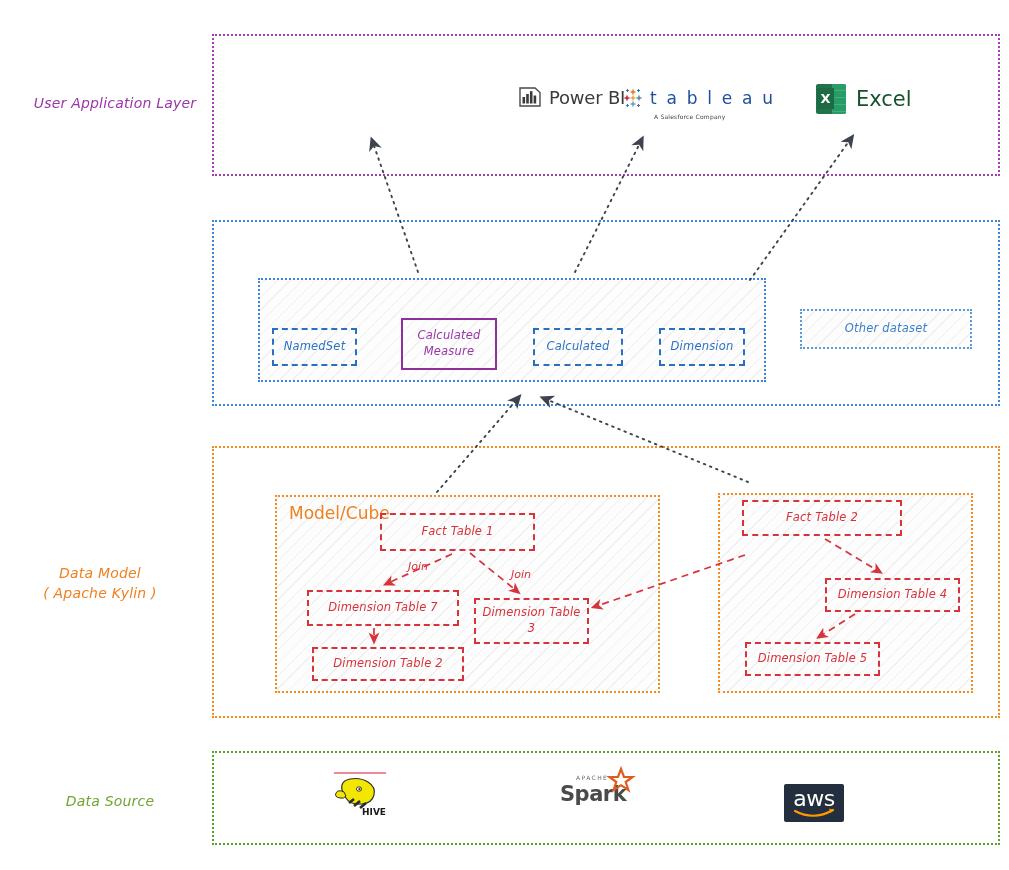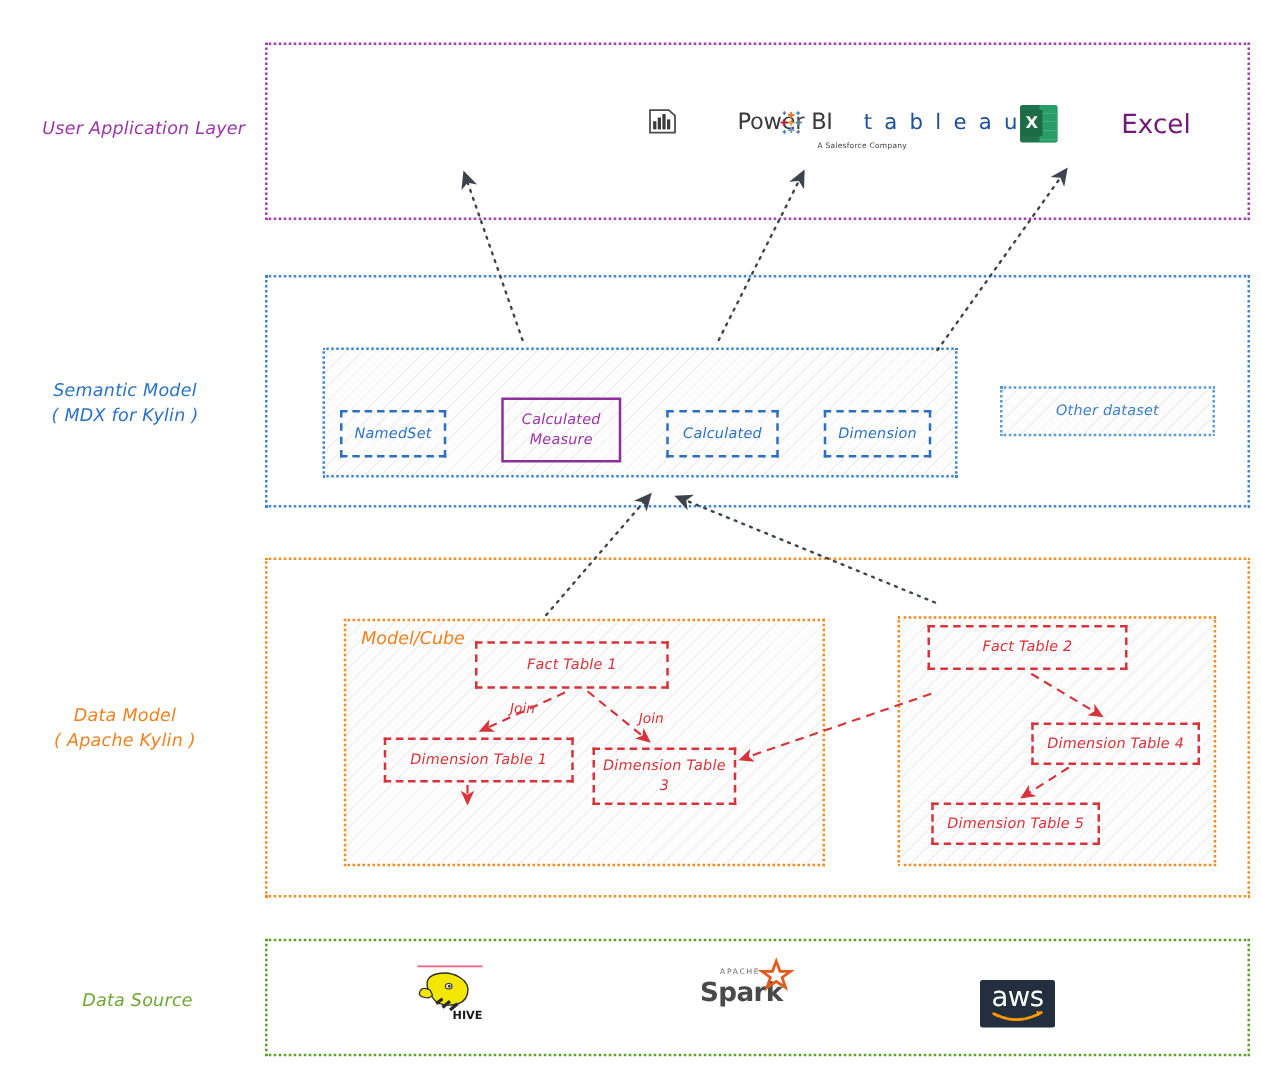--- a/index.html
+++ b/index.html
@@ -87,37 +87,36 @@
   }
   .purple-solid {
     border: 2.5px solid #8e2f9e;
     color: #9b35a8;
   }
 
   .cube-box { border: 2px dotted #f58b1f; }
   .cube-title {
     position: absolute;
     color: #ef8120;
-    font-size: 14px;
-    font-style: italic;
+    font-size: 17px;
   }
   .red-dash {
     border: 2px dashed #d8323a;
     color: #d8323a;
     background: transparent;
   }
   .join-label {
     position: absolute;
     color: #d8323a;
     font-size: 11px;
     font-style: italic;
   }
 
   
-  .logo { position: absolute; display: flex; align-items: center; gap: 41px; }
+  .logo { position: absolute; display: flex; align-items: center; }
 
   .pbi-icon { width: 24px; height: 24px; position: relative; }
   .pbi-text {
     font-family: "DejaVu Sans", sans-serif;
     font-size: 18px; color: #3b3b3b; margin-left: 7px; letter-spacing: -.2px;
   }
   .tableau-text {
     font-family: "DejaVu Sans", sans-serif;
     font-size: 17px; color: #1f4e9c; letter-spacing: 2.2px; margin-left: 4px;
   }
@@ -137,21 +136,21 @@
     display: flex; align-items: center; justify-content: center;
     font-family: "DejaVu Sans", sans-serif;
   }
   .excel-icon .sheet {
     position: absolute; right: 0; top: 0; bottom: 0; width: 48%;
     background: repeating-linear-gradient(#2aa06a 0 6px, #48b584 6px 7px);
     opacity: .85;
   }
   .excel-text {
     font-family: "DejaVu Sans", sans-serif;
-    font-size: 21px; color: #701a75; margin-left: 10px;
+    font-size: 21px; color: #14532d; margin-left: 10px;
   }
 
   .hive-logo { position: absolute; }
   .spark-logo {
     position: absolute; display: flex; align-items: flex-end;
     font-family: "DejaVu Sans", sans-serif;
   }
   .spark-text { font-size: 21px; color: #4a4a4a; letter-spacing: -.5px; font-weight: bold; }
   .spark-apache {
     position: absolute; top: -8px; left: 16px;
@@ -176,22 +175,20 @@
   <div class="band purple" style="left:212px; top:34px; width:788px; height:142px;"></div>
 
   <div class="band blue" style="left:212px; top:220px; width:788px; height:186px;"></div>
 
   <div class="band orange" style="left:212px; top:446px; width:788px; height:272px;"></div>
 
   <div class="band green" style="left:212px; top:751px; width:788px; height:94px;"></div>
 
   <div class="layer-label purple" style="left:15px; top:93px; width:200px;">User Application Layer</div>
 
-  <div class="layer-label blue" style="left:0px; top:303px; width:200px;">Semantic Model
-( MDX for Kylin )</div>
 
   <div class="layer-label orange" style="left:0px; top:563px; width:200px;">Data Model
 ( Apache Kylin )</div>
 
   <div class="layer-label green" style="left:0px; top:791px; width:200px;padding-left:20px;">Data Source</div>
 
 
   <div class="logo" style="left:518px; top:85px;">
     <span class="pbi-icon">
       <svg width="24" height="24" viewBox="0 0 24 24">
@@ -270,22 +267,23 @@
 
   <div class="node blue-dot hatch" style="left:800px; top:309px; width:172px; height:40px;">Other dataset</div>
 
   <div class="cube-box hatch" style="position:absolute; left:275px; top:495px; width:385px; height:198px;"></div>
   <div class="cube-title" style="left:289px; top:503px;">Model/Cube</div>
 
   <div class="cube-box hatch" style="position:absolute; left:718px; top:493px; width:255px; height:200px;"></div>
 
   <div class="node red-dash" style="left:380px; top:513px; width:155px; height:38px;">Fact Table 1</div>
 
-  <div class="node red-dash" style="left:307px; top:590px; width:152px; height:36px;">Dimension Table 1</div>
-
+  <div class="node red-dash" style="left:307px; top:590px; width:152px; height:36px;">Dimension Table 7</div>
+
+  <div class="node red-dash" style="left:312px; top:647px; width:152px; height:34px;">Dimension Table 2</div>
 
   <div class="node red-dash" style="left:474px; top:598px; width:115px; height:46px;">Dimension Table
 3</div>
 
   <div class="node red-dash" style="left:742px; top:500px; width:160px; height:36px;text-align:center;">Fact Table 2</div>
 
   <div class="node red-dash" style="left:825px; top:578px; width:135px; height:34px;">Dimension Table 4</div>
 
   <div class="node red-dash" style="left:745px; top:642px; width:135px; height:34px;">Dimension Table 5</div>
 

